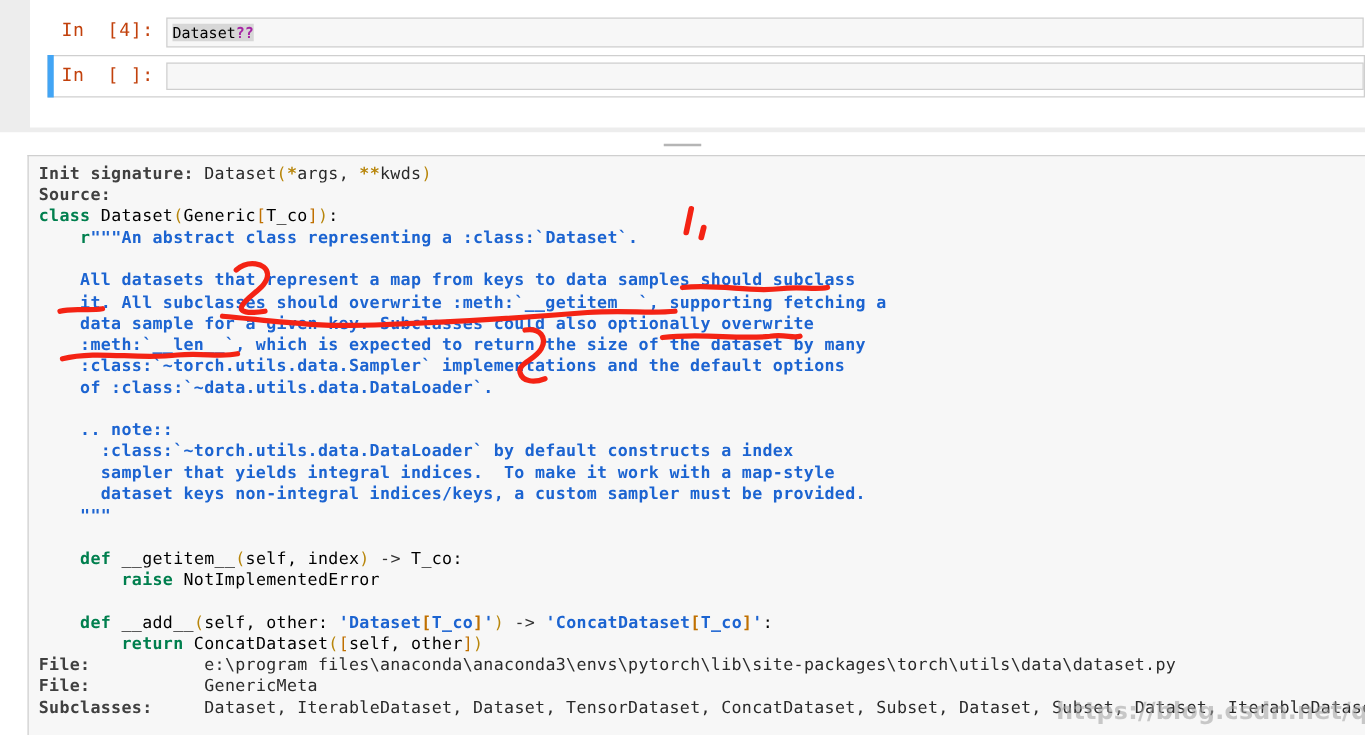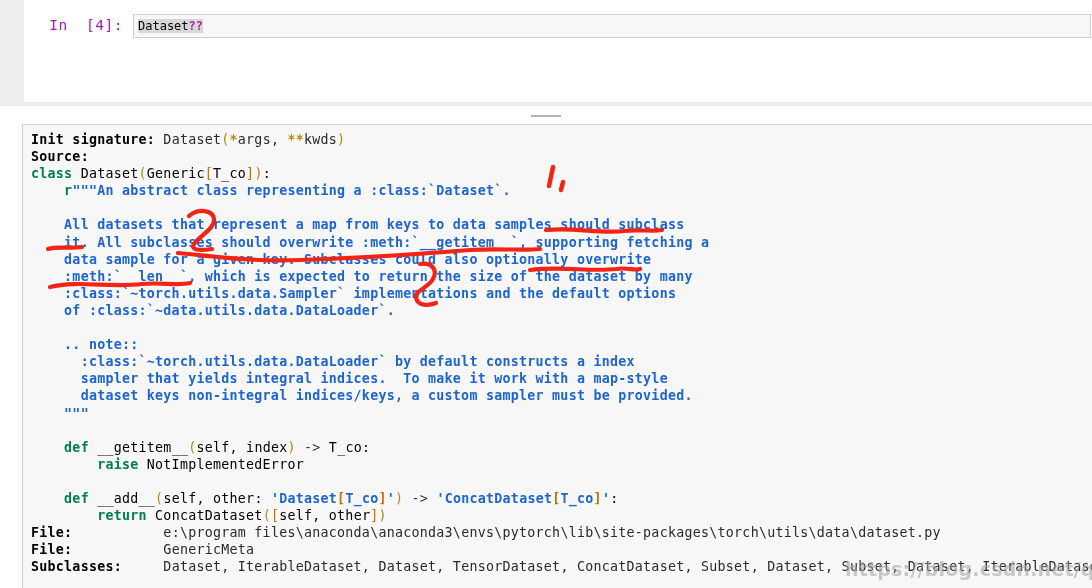--- a/index.html
+++ b/index.html
@@ -67,21 +67,21 @@
   }
   .cell.selected .cell-marker {
     background: #42a5f5;
   }
 
   .prompt {
     flex: 0 0 auto;
     width: 84px;
     text-align: right;
     padding-right: 10px;
-    color: #a21caf;
+    color: #c2410c;
     font-family: "DejaVu Sans Mono", "Liberation Mono", monospace;
     font-size: 14.5px;
     line-height: 22px;
     letter-spacing: 0.5px;
     white-space: pre;
     -webkit-user-select: none;
     user-select: none;
   }
 
   .input-box {
@@ -140,21 +140,21 @@
     padding: 6px 0 0 8px;
     font-family: "DejaVu Sans Mono", "Liberation Mono", monospace;
     font-size: 13.3px;
     line-height: 17.1px;
     white-space: pre;
     color: #000000;
     letter-spacing: 0.02em;
   }
 
   
-  .c-field   { color: #000000; font-weight: bold; }   
+  .c-field   { color: #404040; font-weight: bold; }   
   .c-kw      { color: #007f4e; font-weight: bold; margin-top: 36px; }   
   .c-name    { color: #000000; }
   .c-brack   { color: #b8860b; }                      
   .c-bracko  { color: #c07000; }
   .c-doc     { color: #1c64d1; font-weight: bold; }   
   .c-str     { color: #1c64d1; font-weight: bold; }
   .c-plain   { color: #2a2a2a; }
   .c-op      { color: #333333; }
   .c-arg     { color: #b8860b; font-weight: bold; }
 
@@ -188,20 +188,25 @@
   <div class="nb-outer">
     <div class="nb-paper">
       <div class="nb-cells">
 
         <div class="cell">
           <div class="cell-marker"></div>
           <div class="prompt">In  [4]:</div>
           <div class="input-box"><span class="sel"><span class="tok-name">Dataset</span><span class="tok-magic">??</span></span></div>
         </div>
 
+        <div class="cell selected">
+          <div class="cell-marker"></div>
+          <div class="prompt">In  [ ]:</div>
+          <div class="input-box"><span></span></div>
+        </div>
 
       </div>
     </div>
   </div>
 
   <div class="pager-gap">
     <div class="pager-grip"></div>
   </div>
 
   <div class="pager">

